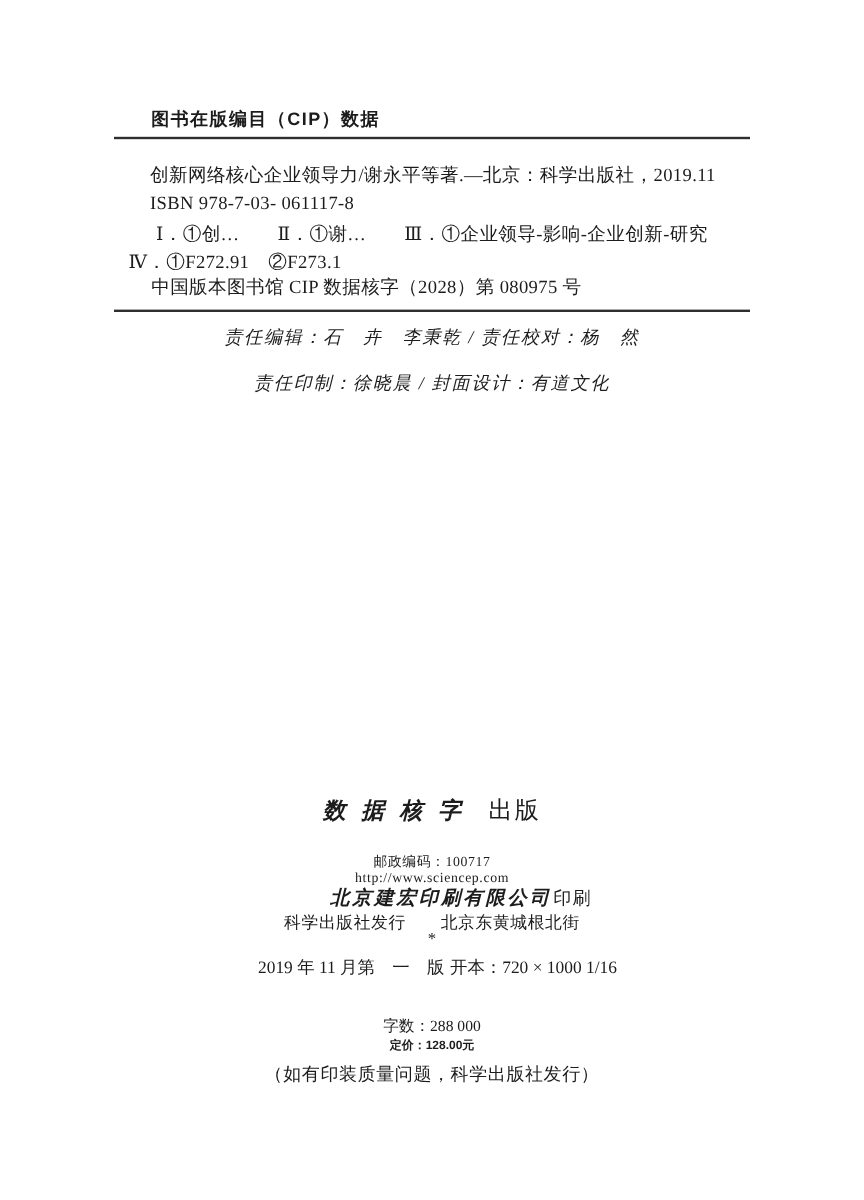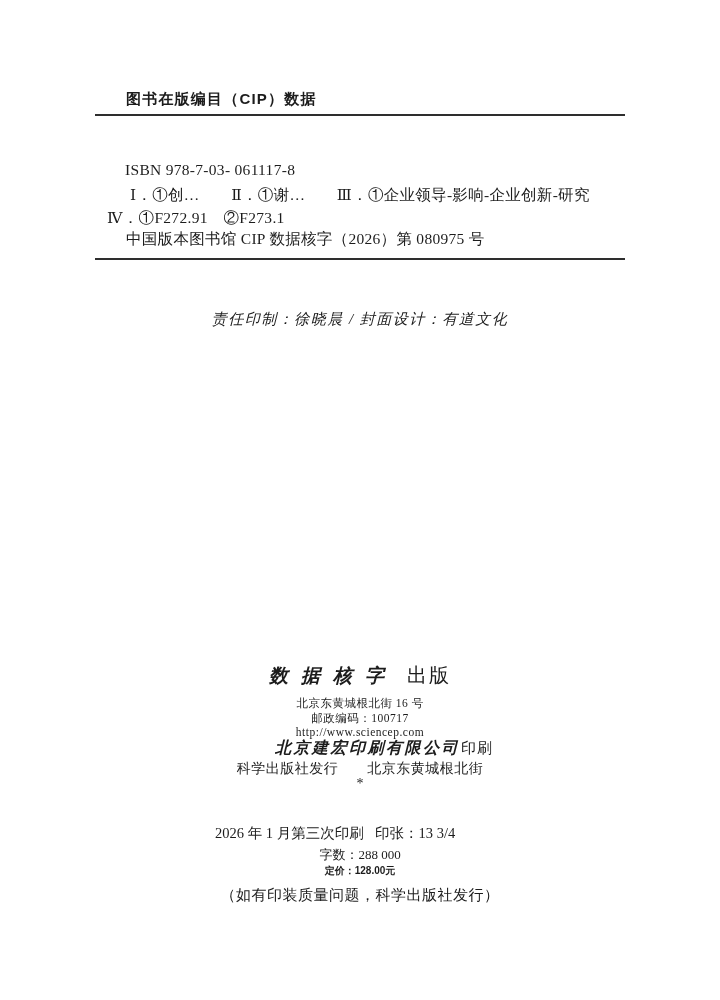--- a/index.html
+++ b/index.html
@@ -55,49 +55,50 @@
   .notice  { top:886px; font-size:15px; letter-spacing:0.5px; }
 </style>
 </head>
 <body>
 
 <div class="page">
 
   <div class="abs cip-header">图书在版编目（CIP）数据</div>
   <div class="rule rule-top"></div>
 
+  <div class="abs cip-line cip-title">创新网络核心企业领导力/谢永平等著.—北京：科学出版社，2019.11</div>
   <div class="abs cip-line cip-isbn">ISBN 978-7-03- 061117-8</div>
   <div class="abs cip-line cip-class1">Ⅰ．①创…　　Ⅱ．①谢…　　Ⅲ．①企业领导-影响-企业创新-研究</div>
   <div class="abs cip-line cip-class2">Ⅳ．①F272.91　②F273.1</div>
-  <div class="abs cip-line cip-registry">中国版本图书馆 CIP 数据核字（2026）第 080975 号</div>
+  <div class="abs cip-line cip-registry">中国版本图书馆 CIP 数据核字（2028）第 080975 号</div>
 
   <div class="rule rule-bottom"></div>
 
+  <div class="abs credit credit1">责任编辑：石　卉　李秉乾 / 责任校对：杨　然</div>
   <div class="abs credit credit2">责任印制：徐晓晨 / 封面设计：有道文化</div>
 
   <div class="abs flex-center publisher-row">
     <span class="publisher-name">数据核字</span>
     <span class="publisher-role">出版</span>
   </div>
 
-  <div class="abs center-row small-line addr">北京东黄城根北街 16 号</div>
   <div class="abs center-row small-line post">邮政编码：100717</div>
   <div class="abs center-row small-line site">http://www.sciencep.com</div>
 
   <div class="abs flex-center printer-row">
     <span class="printer-name">北京建宏印刷有限公司</span>
     <span class="printer-role">印刷</span>
   </div>
 
   <div class="abs center-row dist">科学出版社发行　　北京东黄城根北街</div>
   <div class="abs center-row star">*</div>
 
+  <div class="spec-row edition">
+    <span class="left-col">2019 年 11 月第　一　版</span>
+    <span>开本：720 × 1000 1/16</span>
+  </div>
 
-  <div class="spec-row printing">
-    <span class="left-col">2026 年 1 月第三次印刷</span>
-    <span>印张：13 3/4</span>
-  </div>
 
   <div class="abs center-row wordcount">字数：288 000</div>
   <div class="abs center-row price">定价：128.00元</div>
   <div class="abs center-row notice">（如有印装质量问题，科学出版社发行）</div>
 
 </div>
 
 </body></html>

